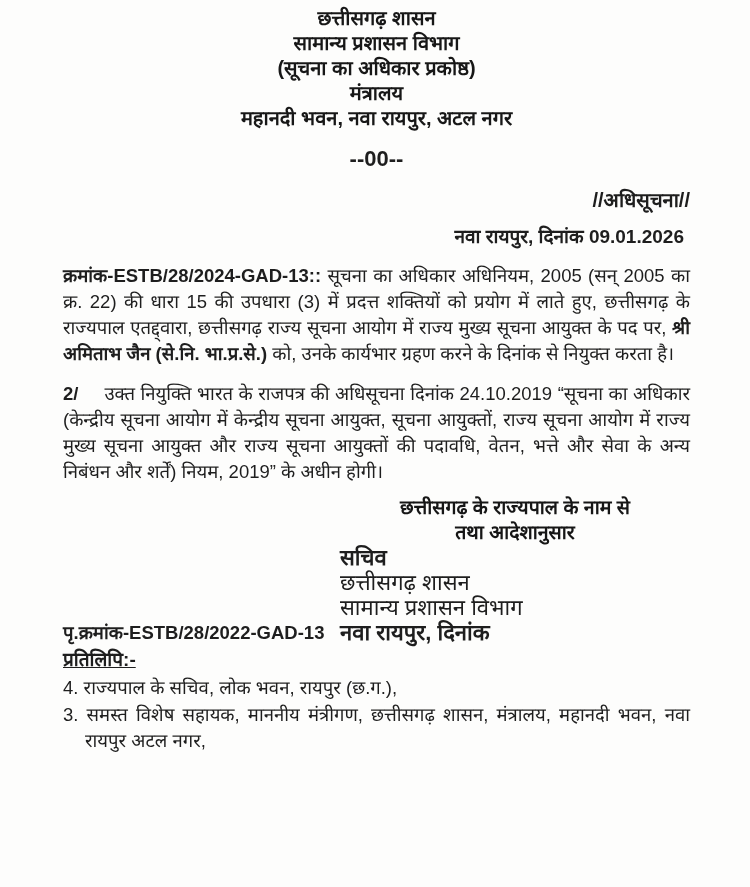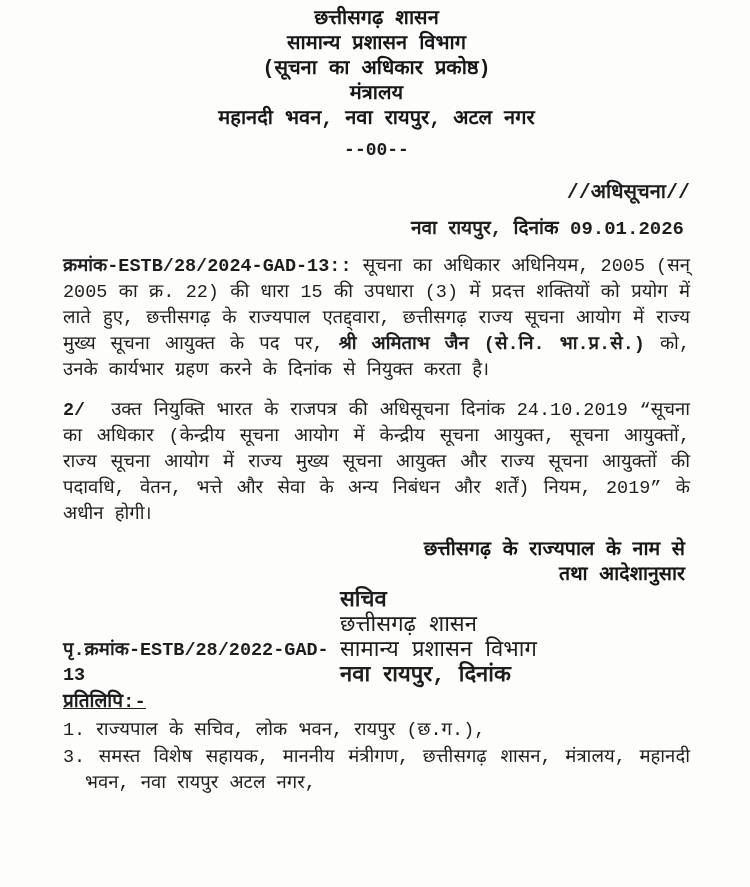--- a/index.html
+++ b/index.html
@@ -9,38 +9,38 @@
   }
   .page {
     position: relative;
     width: 750px;
     height: 887px;
     margin: 0 auto;
     background: #fdfdfc;
     box-sizing: border-box;
     padding: 6px 60px 0 63px;
     overflow: hidden;
-    font-family: Liberation Mono, monospace;
+    font-family: Liberation Sans, sans-serif;
     color: #1e1e1e;
   }
   .b { font-weight: bold; }
 
   .doc-header {
     text-align: center;
     font-weight: bold;
     font-size: 20px;
     line-height: 25px;
     color: #171717;
   }
   .divider {
     text-align: center;
     font-weight: bold;
-    font-size: 18px;
+    font-size: 22px;
     line-height: 22px;
-    margin-top: 8px;
+    margin-top: 17px;
   }
   .notif-title {
     text-align: right;
     font-weight: bold;
     font-size: 20px;
     margin-top: 16px;
   }
   .date-line {
     text-align: right;
     font-weight: bold;
@@ -52,21 +52,21 @@
     text-align: justify;
     font-size: 18.5px;
     line-height: 26px;
     margin: 14px 0 0 0;
   }
   .tab { display: inline-block; width: 26px; }
 
   .by-order {
     width: 340px;
     margin: 10px 5px 0 auto;
-    text-align: right;
+    text-align: center;
     font-weight: bold;
     font-size: 19.5px;
     line-height: 25px;
     color: #161616;
   }
   .digital-sig {
     margin: 7px 0 0 250px;
     font-size: 18px;
     line-height: 21px;
     letter-spacing: 3px;
@@ -147,17 +147,17 @@
       <div class="b">सचिव</div>
       <div>छत्तीसगढ़ शासन</div>
       <div>सामान्य प्रशासन विभाग</div>
       <div class="b">नवा रायपुर, दिनांक</div>
     </div>
   </div>
 
   <div class="copy-label">प्रतिलिपि:-</div>
 
   <div class="copy-list">
-    <div class="copy-item">1. राज्यपाल के सचिव, लोक भवन, रायपुर (छ.ग.),</div>
+    <div class="copy-item">4. राज्यपाल के सचिव, लोक भवन, रायपुर (छ.ग.),</div>
     <div class="copy-item">3. समस्त विशेष सहायक, माननीय मंत्रीगण, छत्तीसगढ़ शासन, मंत्रालय, महानदी भवन, नवा रायपुर अटल नगर,</div>
   </div>
 
 </div>
 
 </body></html>

